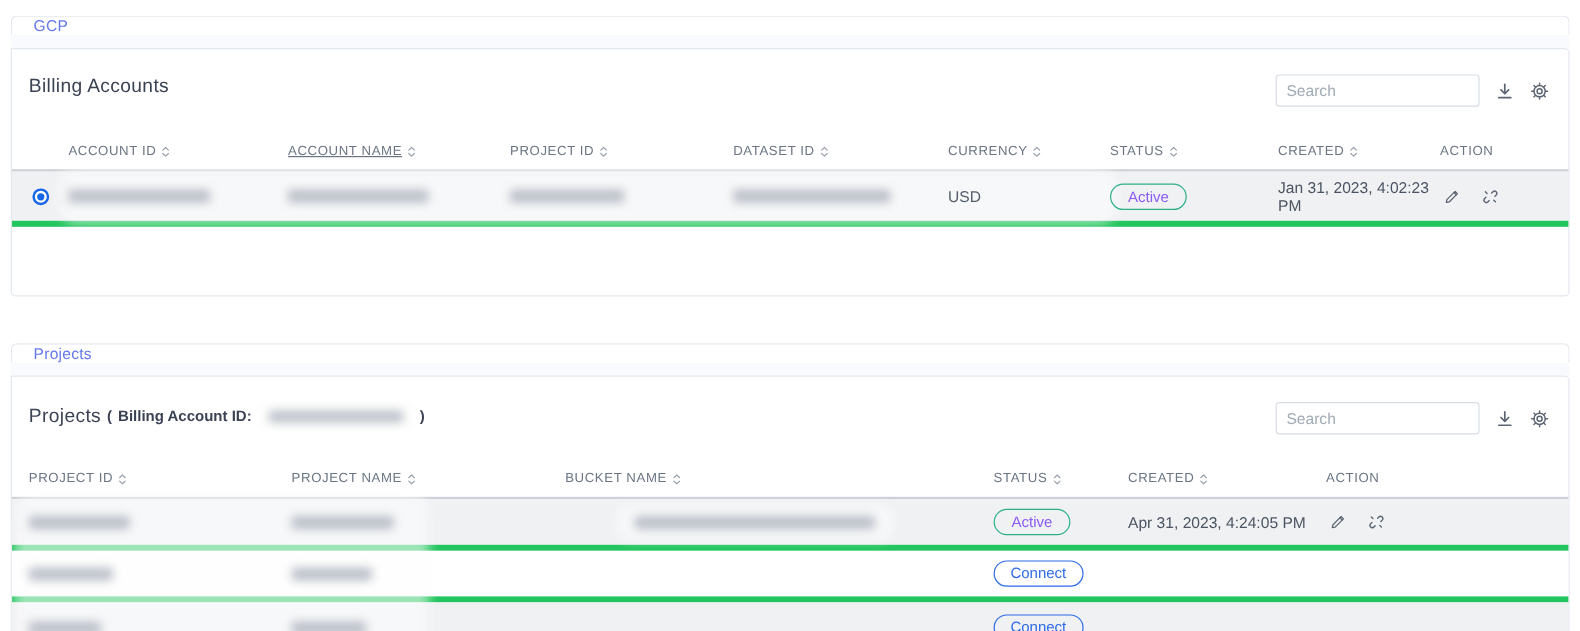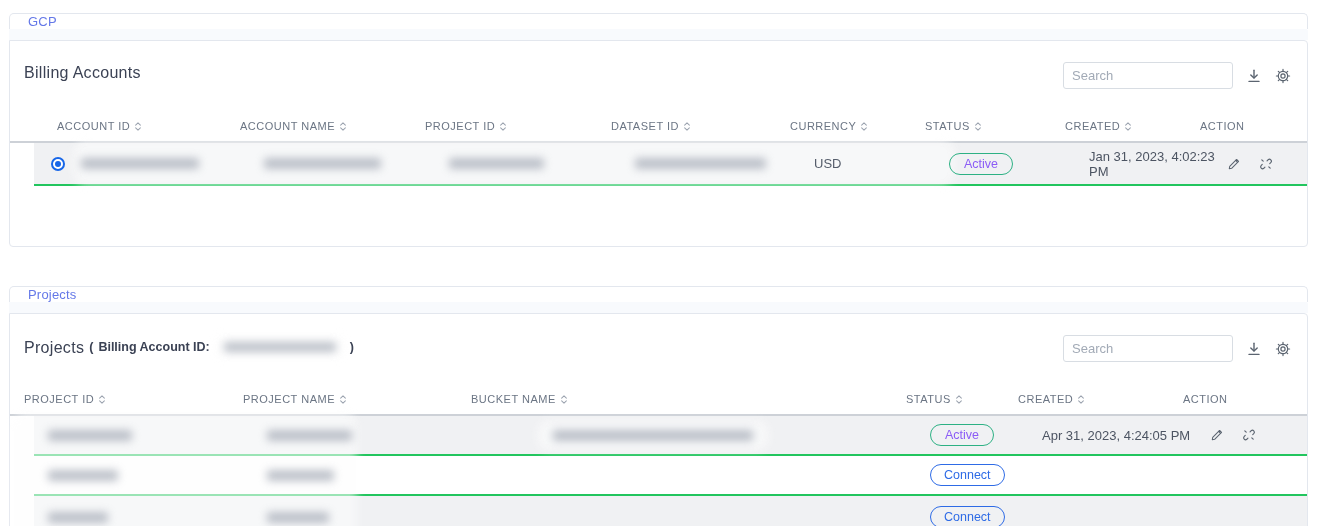--- a/index.html
+++ b/index.html
@@ -29,40 +29,40 @@
   .search-input{width:152px;height:25px;border:1px solid #d8dde3;border-radius:3px;padding:0 8px;
     font-size:13px;color:#4a5160;font-family:"Liberation Sans",sans-serif;outline:none;}
   .search-input::placeholder{color:#a2aab6;}
   .icon-btn{display:inline-flex;align-items:center;justify-content:center;width:16px;height:16px;cursor:pointer;}
 
   
   .thead{display:flex;align-items:center;height:30px;margin-top:25px;}
   .th{display:flex;align-items:center;font-size:11px;color:#6b7584;letter-spacing:.5px;cursor:pointer;}
   .th .sort{margin-left:4px;display:inline-flex;}
   .divider{height:2px;background:#cdd1d7;}
-  .trow{display:flex;align-items:center;position:relative;border-bottom:2px solid #22c55e;margin-left:24px;}
+  .trow{display:flex;align-items:center;position:relative;border-bottom:5px solid #22c55e;}
   .row-gray{background:#f0f1f3;}
   .row-white{background:#ffffff;}
   .cell{display:flex;align-items:center;box-sizing:border-box;position:relative;z-index:2;}
 
   
   .c-radio{width:47px;justify-content:center;}
   .c-aid{width:183px;}
-  .c-aname{width:185px;}
+  .c-aname{width:185px;text-decoration:underline;}
   .c-pid{width:186px;}
   .c-did{width:179px;}
   .c-cur{width:135px;}
   .c-status{width:140px;}
   .c-created{width:135px;}
   .c-action{flex:1;}
 
   
   .d-pid{width:233px;padding-left:14px;}
   .d-pname{width:228px;}
-  .d-bucket{width:435px;}
+  .d-bucket{width:357px;}
   .d-status{width:112px;}
   .d-created{width:165px;}
   .d-action{flex:1;}
 
   .cell-text{font-size:13px;color:#555d6b;}
   .created-text{font-size:13px;color:#4c5462;}
 
   .badge-active{display:inline-block;padding:3px 14px;border:1.4px solid #2db184;color:#8b5cf6;
     border-radius:13px;font-size:12.5px;background:transparent;}
   .btn-connect{display:inline-block;padding:3px 13px;border:1.4px solid #2e6be6;color:#2e6be6;

